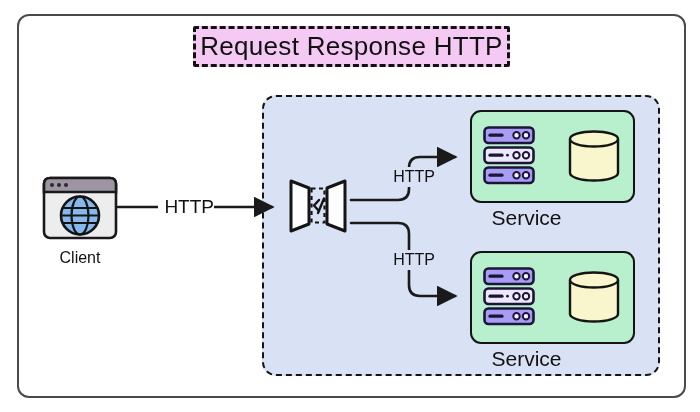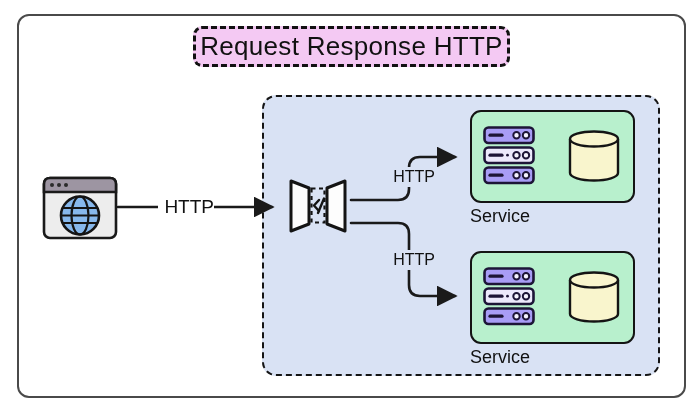--- a/index.html
+++ b/index.html
@@ -7,21 +7,21 @@
     position:relative; width:700px; height:412px; background:#ffffff;
     font-family:"Liberation Sans", sans-serif; color:#111; overflow:hidden;
   }
   .frame {
     position:absolute; left:17px; top:14px; width:665px; height:380px;
     border:2px solid #4a4a4a; border-radius:12px; background:#ffffff;
   }
   .title-box {
     position:absolute; left:193px; top:26px; width:317px; height:41px;
     box-sizing:border-box; background:#f4c9f3; border:3px dashed #111;
-    border-radius:9px; display:flex; align-items:center; justify-content:center;
+    border-radius:2px; display:flex; align-items:center; justify-content:center;
     font-size:26px; font-weight:500; letter-spacing:0.3px; z-index:4;
   }
   .blue-box {
     position:absolute; left:262px; top:95px; width:398px; height:281px;
     box-sizing:border-box; background:#d9e2f4; border:2.5px dashed #141414;
     border-radius:14px; z-index:1;
   }
   .connectors { position:absolute; left:0; top:0; z-index:2; pointer-events:none; }
   .icon-abs { position:absolute; z-index:3; }
   .client-svg   { left:42px;  top:176px; }
@@ -30,22 +30,22 @@
   .db-svg-1     { left:567px; top:130px; }
   .server-svg-2 { left:483px; top:267px; }
   .db-svg-2     { left:567px; top:271px; }
   .service-card {
     position:absolute; width:165px; height:93px; box-sizing:border-box;
     background:#b8f0cd; border:2.5px solid #141414; border-radius:11px; z-index:2;
   }
   .svc-1 { left:470px; top:110px; }
   .svc-2 { left:470px; top:251px; }
   .service-label {
-    position:absolute; left:470px; width:165px; 
-    font-size:18px; z-index:3;
+    position:absolute; left:444px; width:165px; text-align:center;
+    font-size:21px; z-index:3;
   }
   .svc-label-1 { top:206px; }
   .svc-label-2 { top:347px; }
   .client-label {
     position:absolute; left:38px; top:249px; width:84px; text-align:center;
     font-size:16px; z-index:3;
   }
   .http-label { position:absolute; text-align:right; z-index:3; }
   .http-left   { left:158px; top:195px; width:56px; height:23px; line-height:23px;
                  background:#ffffff; font-size:19px; }
@@ -86,20 +86,21 @@
     <circle cx="10" cy="9" r="2" fill="#2b2b2b"></circle>
     <circle cx="17" cy="9" r="2" fill="#2b2b2b"></circle>
     <circle cx="24" cy="9" r="2" fill="#2b2b2b"></circle>
     <circle cx="38" cy="39.5" r="19" fill="#87b8ec" stroke="#141414" stroke-width="2.6"></circle>
     <ellipse cx="38" cy="39.5" rx="8.5" ry="19" fill="none" stroke="#141414" stroke-width="2.2"></ellipse>
     <line x1="20.5" y1="32" x2="55.5" y2="32" stroke="#141414" stroke-width="2.2"></line>
     <line x1="19" y1="39.5" x2="57" y2="39.5" stroke="#141414" stroke-width="2.2"></line>
     <line x1="20.5" y1="47" x2="55.5" y2="47" stroke="#141414" stroke-width="2.2"></line>
   </svg>
 
+  <div class="client-label">Client</div>
 
   <div class="http-label http-left">HTTP</div>
 
   <svg class="icon-abs gateway-svg" width="64" height="64" viewBox="0 0 64 64">
     <path d="M5,7 L23,14 L23,50 L5,57 Z" fill="#fdfdfd" stroke="#141414" stroke-width="3" stroke-linejoin="round"></path>
     <path d="M59,7 L41,14 L41,50 L59,57 Z" fill="#fdfdfd" stroke="#141414" stroke-width="3" stroke-linejoin="round"></path>
     <rect x="25.5" y="14.5" width="13" height="34" fill="none" stroke="#141414" stroke-width="2.2" stroke-dasharray="4 3.5"></rect>
     <polyline points="33,26 28,31.5 33,37" fill="none" stroke="#141414" stroke-width="2.4" stroke-linecap="round" stroke-linejoin="round"></polyline>
     <line x1="38" y1="24.5" x2="32" y2="39" stroke="#141414" stroke-width="2.4" stroke-linecap="round"></line>
   </svg>

